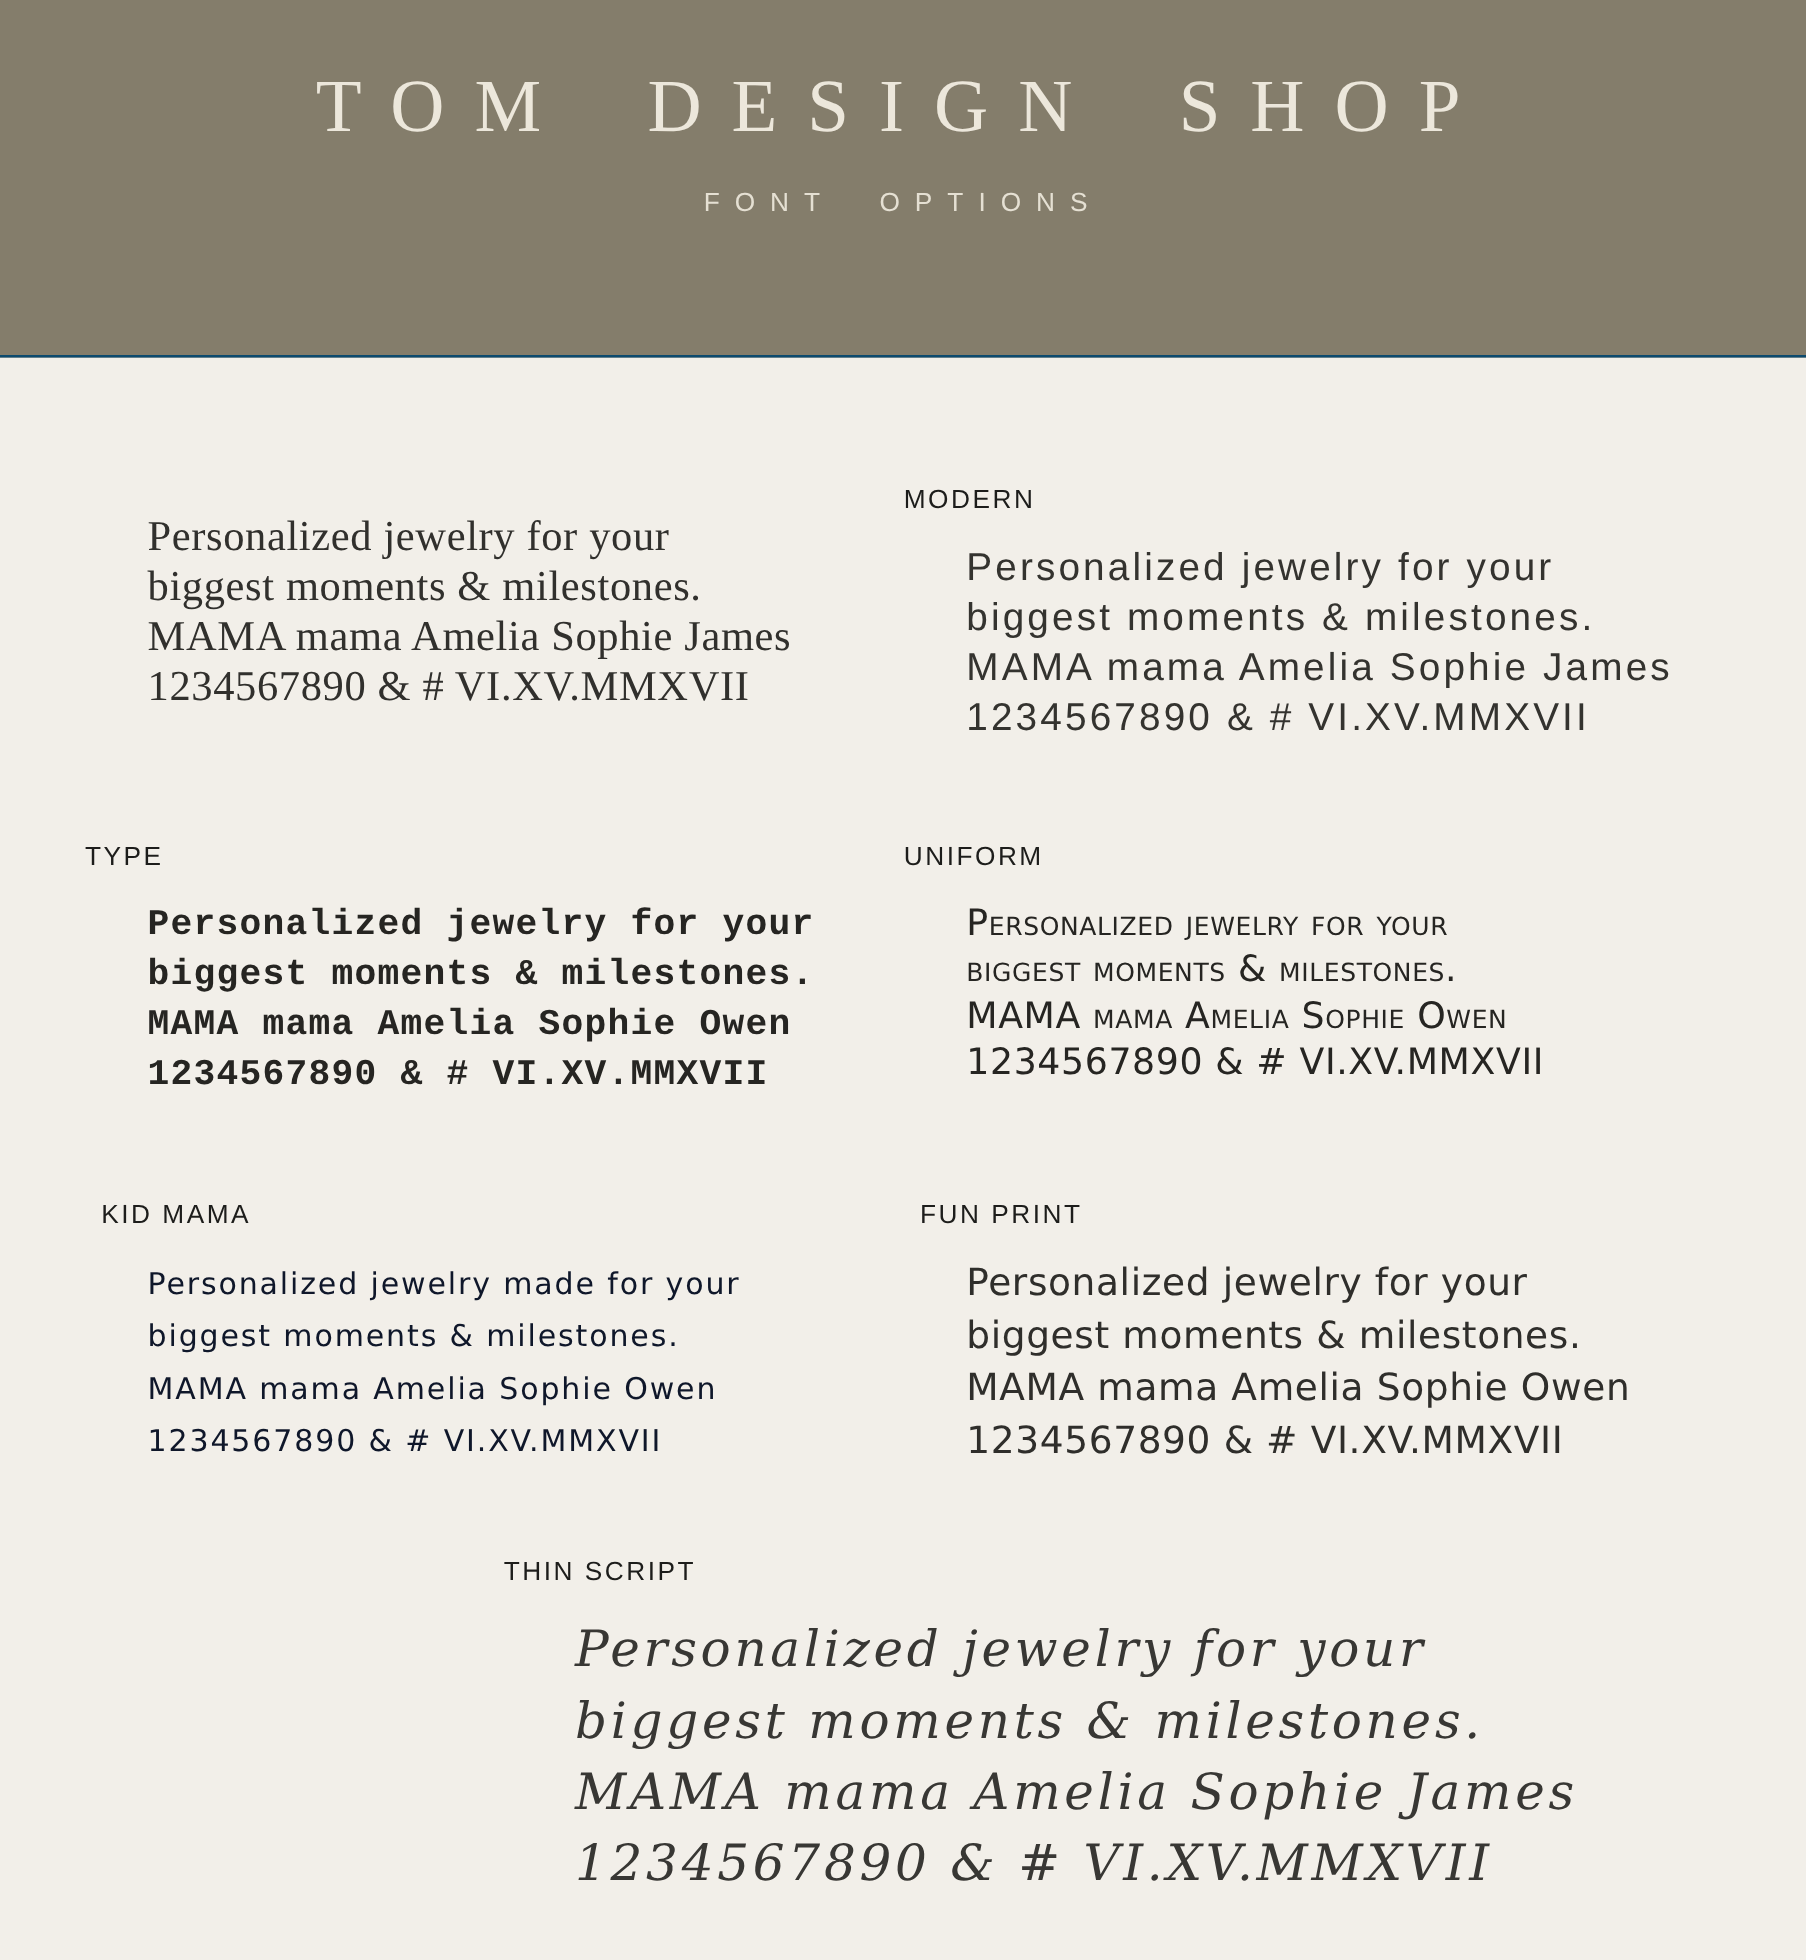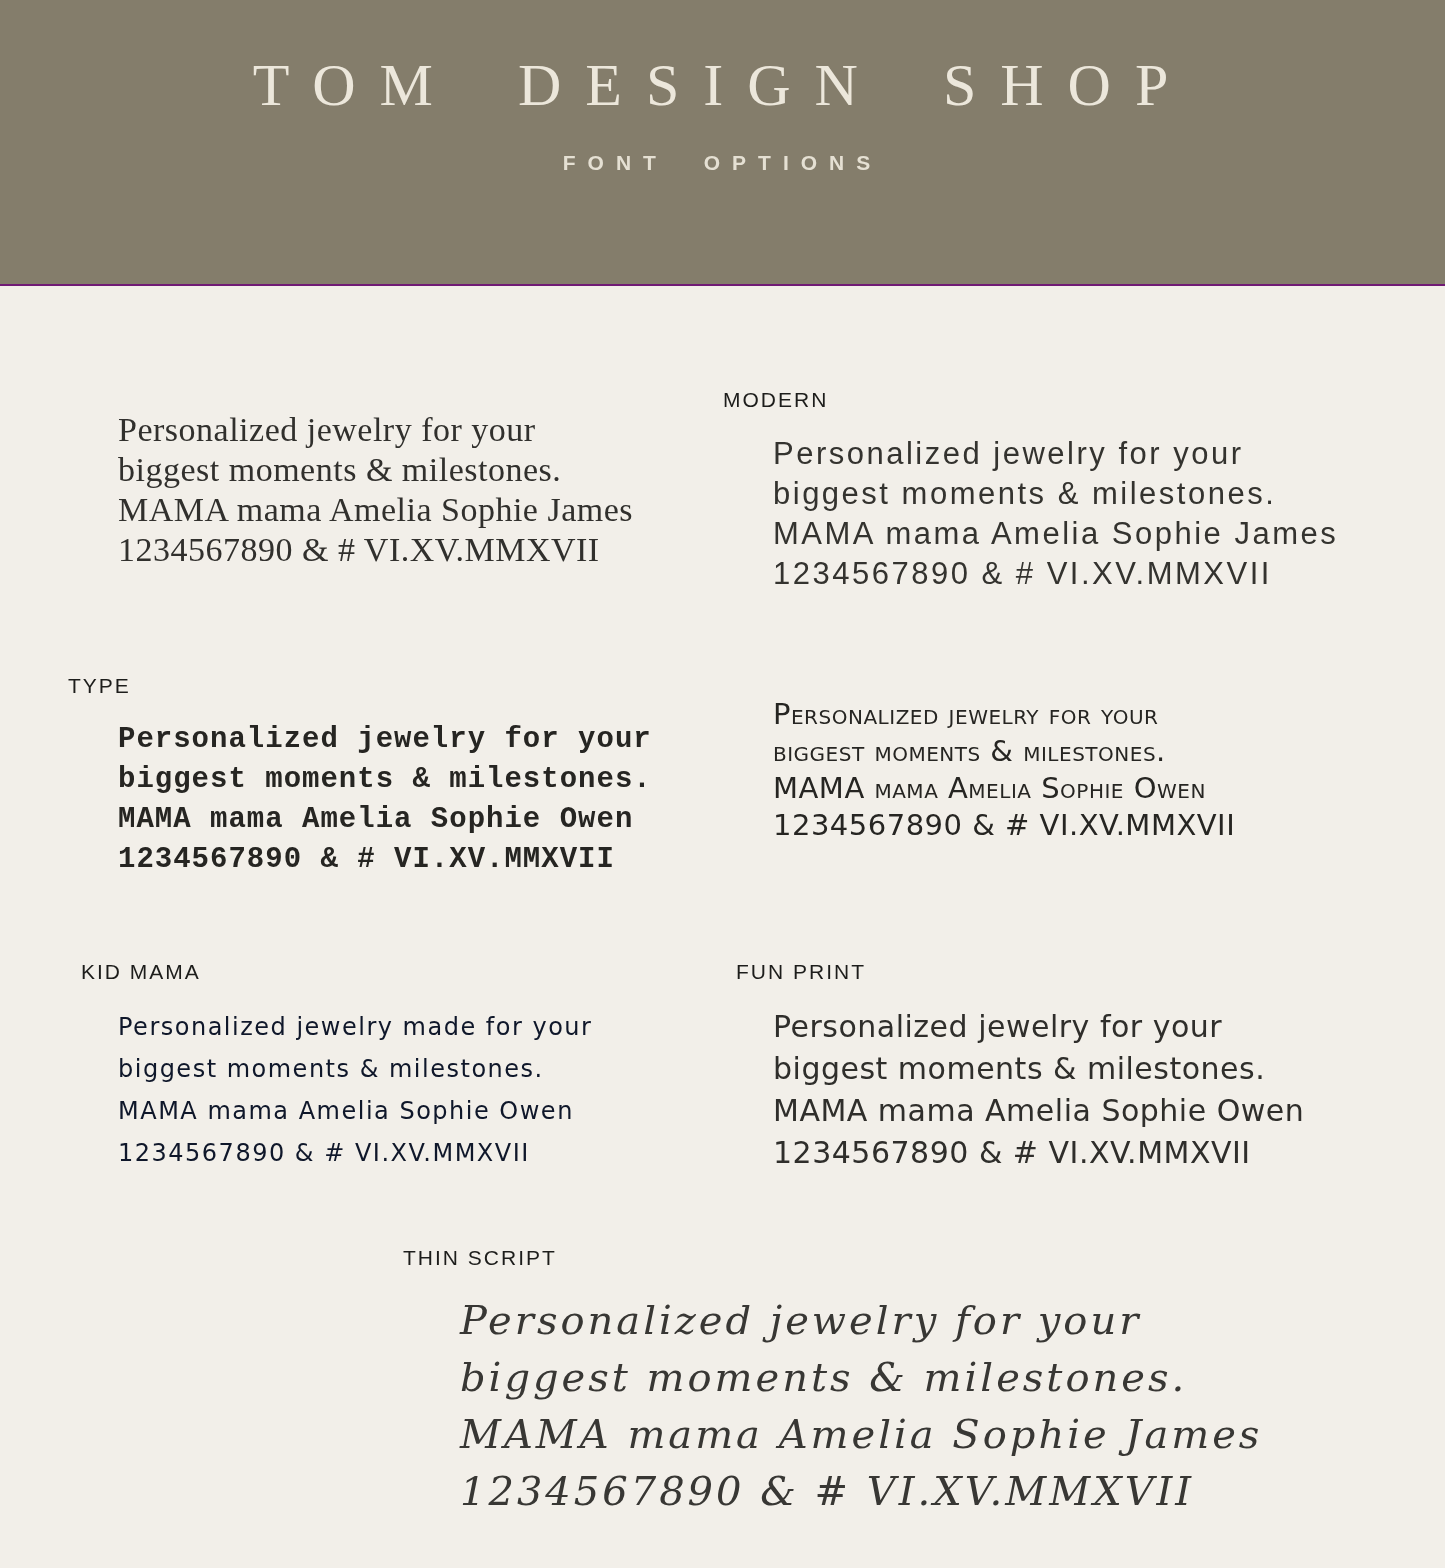--- a/index.html
+++ b/index.html
@@ -11,38 +11,38 @@
     background: #f2efe9;
     color: #2e2d2a;
     font-family: "Liberation Sans", sans-serif;
   }
 
   
   .header {
     width: 100%;
     height: 286px;
     background: #847d6b;
-    border-bottom: 2px solid #701a75;
+    border-bottom: 2px solid #0c4a6e;
     text-align: center;
   }
   .shop-title {
     padding-top: 54px;
     font-family: "Liberation Serif", serif;
     font-weight: 400;
     font-size: 60px;
     line-height: 1.05;
     letter-spacing: 24px;
     word-spacing: 22px;
     color: #ece7db;
     white-space: nowrap;
   }
   .shop-subtitle {
     margin-top: 34px;
     font-family: "Liberation Sans", sans-serif;
-    font-weight: 700;
+    font-weight: 400;
     font-size: 21px;
     letter-spacing: 12px;
     word-spacing: 18px;
     color: #e5e0d3;
   }
 
   
   .samples {
     display: grid;
     grid-template-columns: 655px auto;
@@ -155,20 +155,21 @@
     <div class="sample-label">TYPE</div>
     <div class="sample-text">
       <div class="sample-line">Personalized jewelry for your</div>
       <div class="sample-line">biggest moments &amp; milestones.</div>
       <div class="sample-line">MAMA mama Amelia Sophie Owen</div>
       <div class="sample-line">1234567890 &amp; # VI.XV.MMXVII</div>
     </div>
   </section>
 
   <section class="sample f-uniform">
+    <div class="sample-label">UNIFORM</div>
     <div class="sample-text">
       <div class="sample-line">Personalized jewelry for your</div>
       <div class="sample-line">biggest moments &amp; milestones.</div>
       <div class="sample-line">MAMA mama Amelia Sophie Owen</div>
       <div class="sample-line">1234567890 &amp; # VI.XV.MMXVII</div>
     </div>
   </section>
 
   <section class="sample f-kid indent-sm">
     <div class="sample-label">KID MAMA</div>

